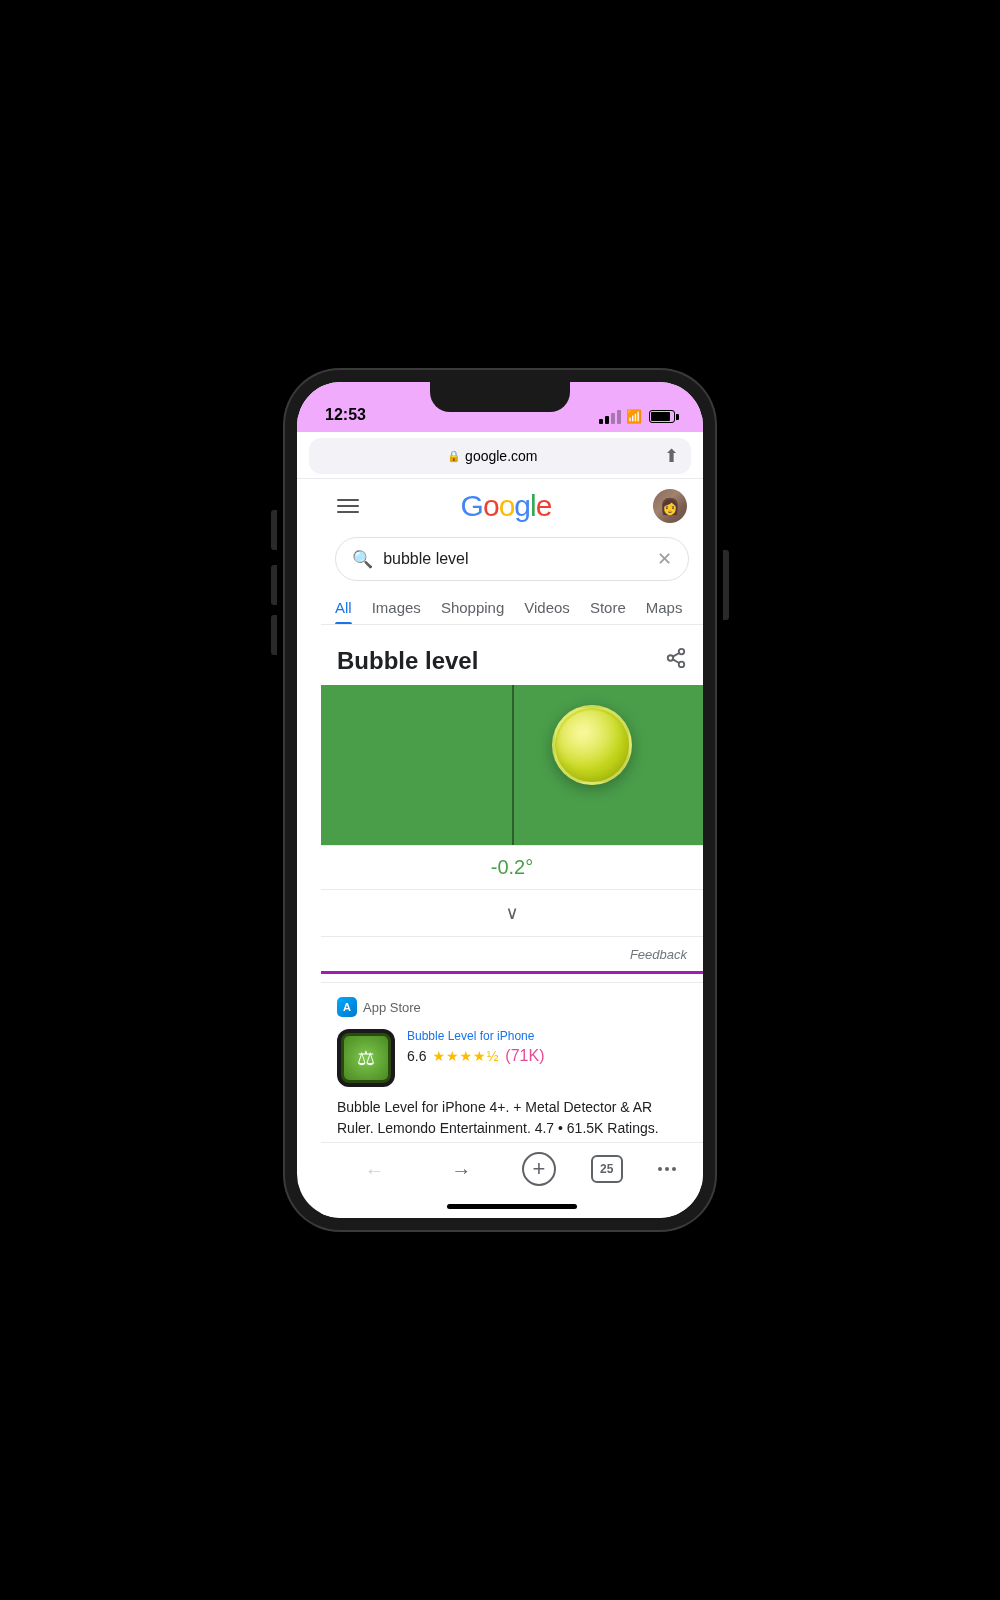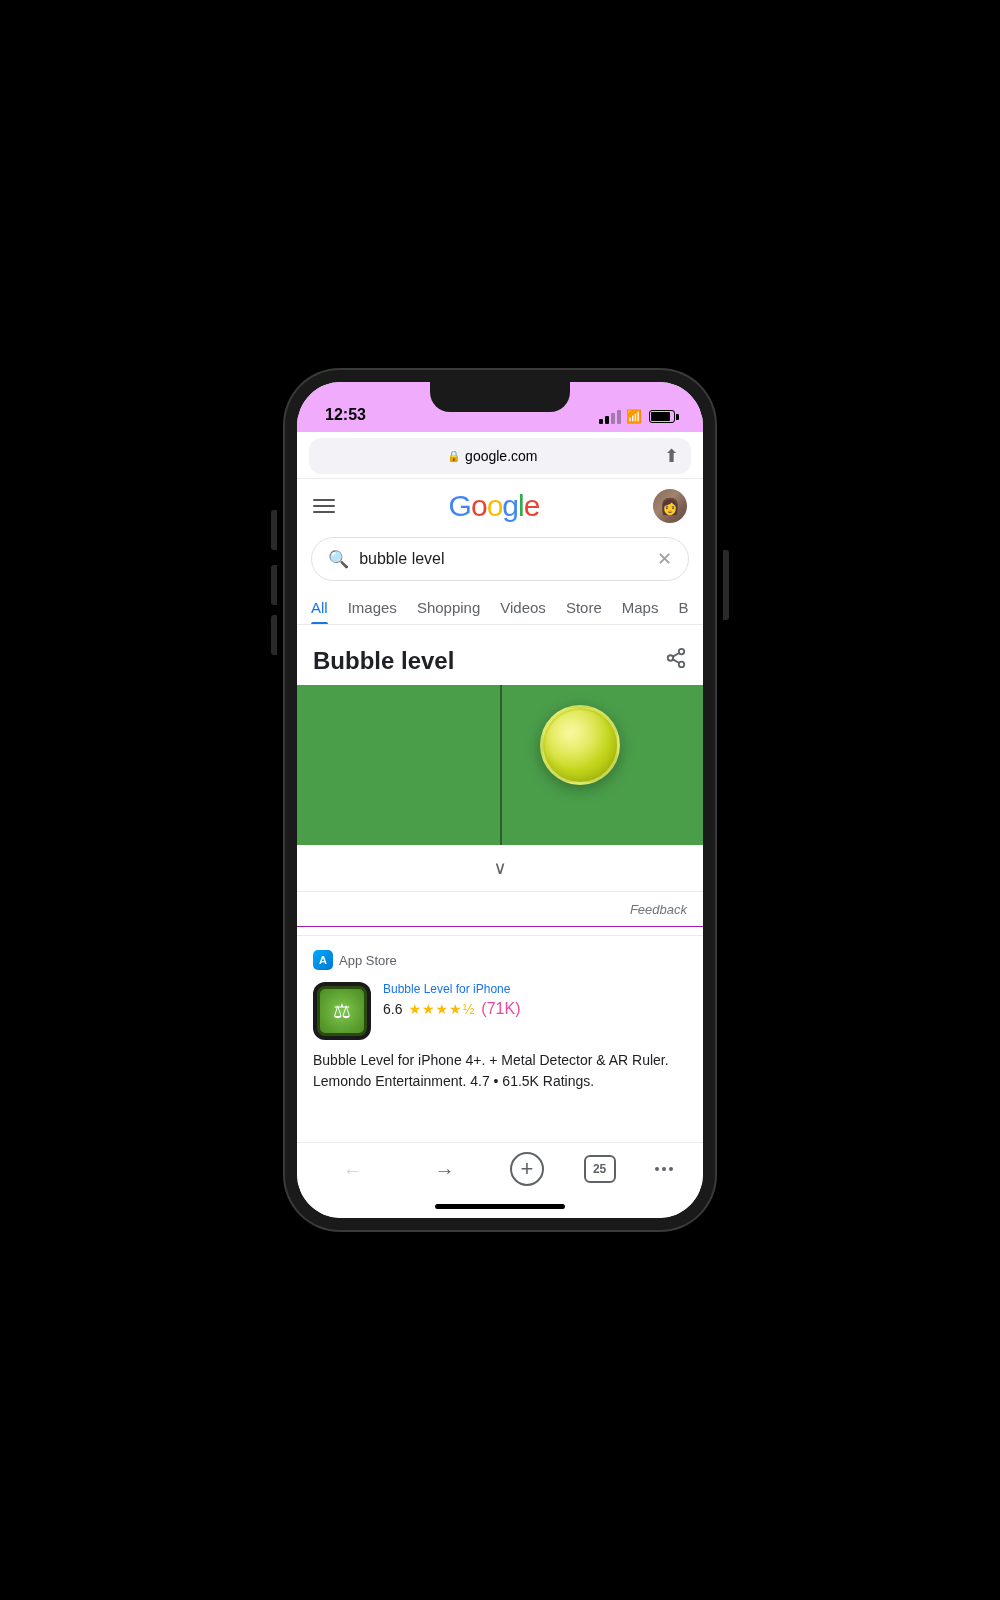--- a/index.html
+++ b/index.html
@@ -178,20 +178,21 @@
       color: #666;
       cursor: pointer;
     }
 
     
     .content-area {
       flex: 1;
       overflow: hidden;
       display: flex;
       flex-direction: column;
+      margin-left: 24px;
     }
 
     
     .google-header {
       background: #fff;
       padding: 10px 16px;
       display: flex;
       align-items: center;
       justify-content: space-between;
       flex-shrink: 0;
@@ -406,21 +407,21 @@
     }
 
     .chevron-down {
       color: #5f6368;
       font-size: 18px;
     }
 
     .feedback-row {
       padding: 8px 16px;
       text-align: right;
-      border-bottom: 1px solid #a21caf;
+      border-bottom: 3px solid #a21caf;
     }
 
     .feedback-text {
       font-size: 13px;
       color: #70757a;
       font-style: italic;
       cursor: pointer;
     }
 
     
@@ -699,20 +700,23 @@
                   <line x1="15.41" y1="6.51" x2="8.59" y2="10.49"></line>
 </svg></span>
           </div>
 
           <div class="bubble-level-visual">
             <div class="level-line"></div>
             <div class="bubble"></div>
             <div class="bubble-glow"></div>
           </div>
 
+          <div class="degree-display">
+            <span class="degree-value">-0.2°</span>
+          </div>
 
           <div class="expand-btn">
             <span class="chevron-down">∨</span>
           </div>
 
           <div class="feedback-row">
             <span class="feedback-text">Feedback</span>
           </div>
         </div>
 

